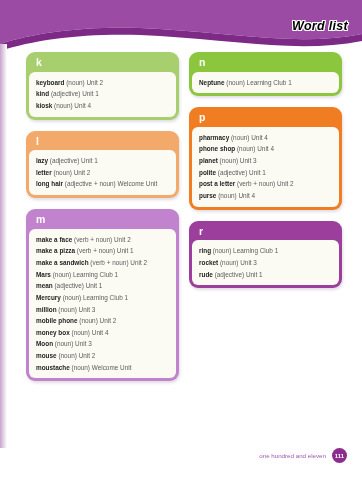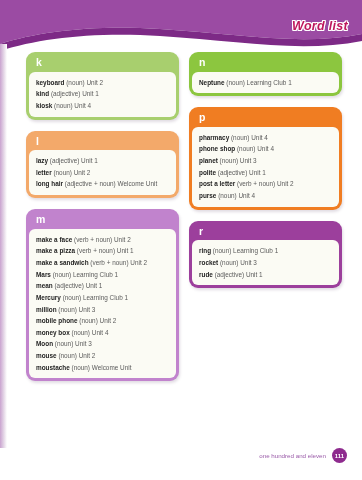--- a/index.html
+++ b/index.html
@@ -25,21 +25,21 @@
   }
   .header svg { display: block; }
 
   .header-title {
     position: absolute;
     top: 19px;
     right: 14px;
     font-size: 12.5px;
     font-weight: bold;
     font-style: italic;
-    color: #be185d;
+    color: #000000;
     letter-spacing: 0.3px;
     text-shadow:
       -1px -1px 0 #ffffff,  1px -1px 0 #ffffff,
       -1px  1px 0 #ffffff,  1px  1px 0 #ffffff,
       -1px  0   0 #ffffff,  1px  0   0 #ffffff,
        0   -1px 0 #ffffff,  0    1px 0 #ffffff;
     white-space: nowrap;
   }
 
   

